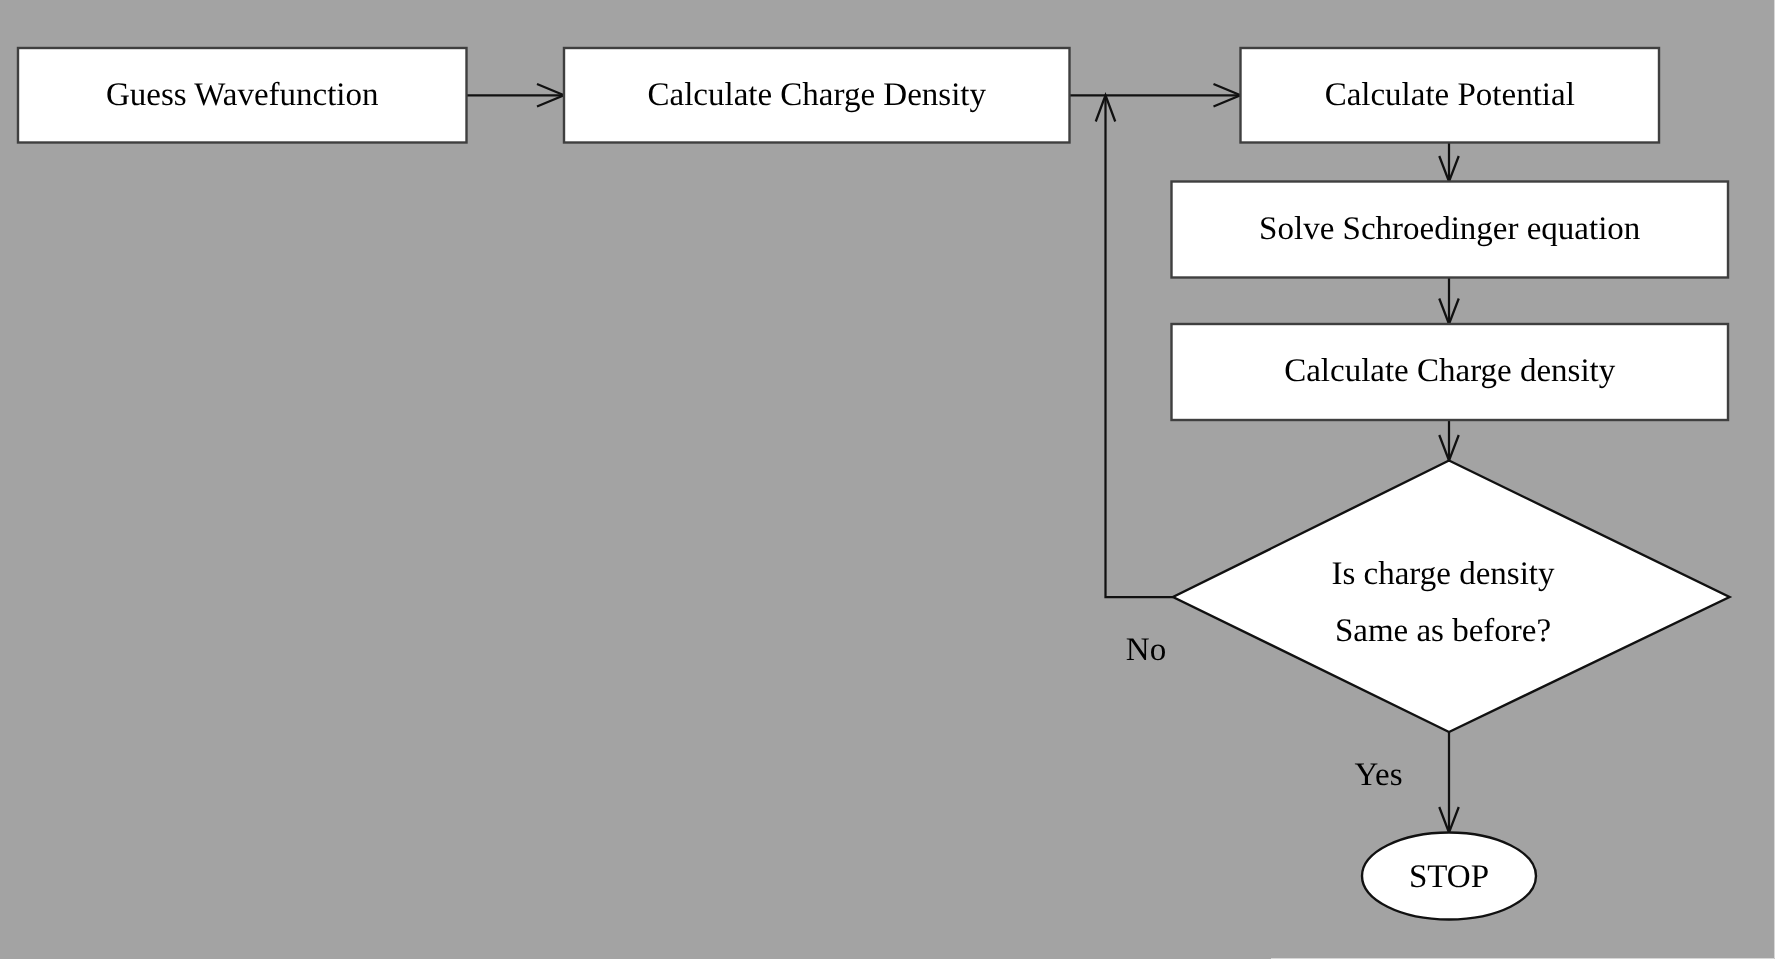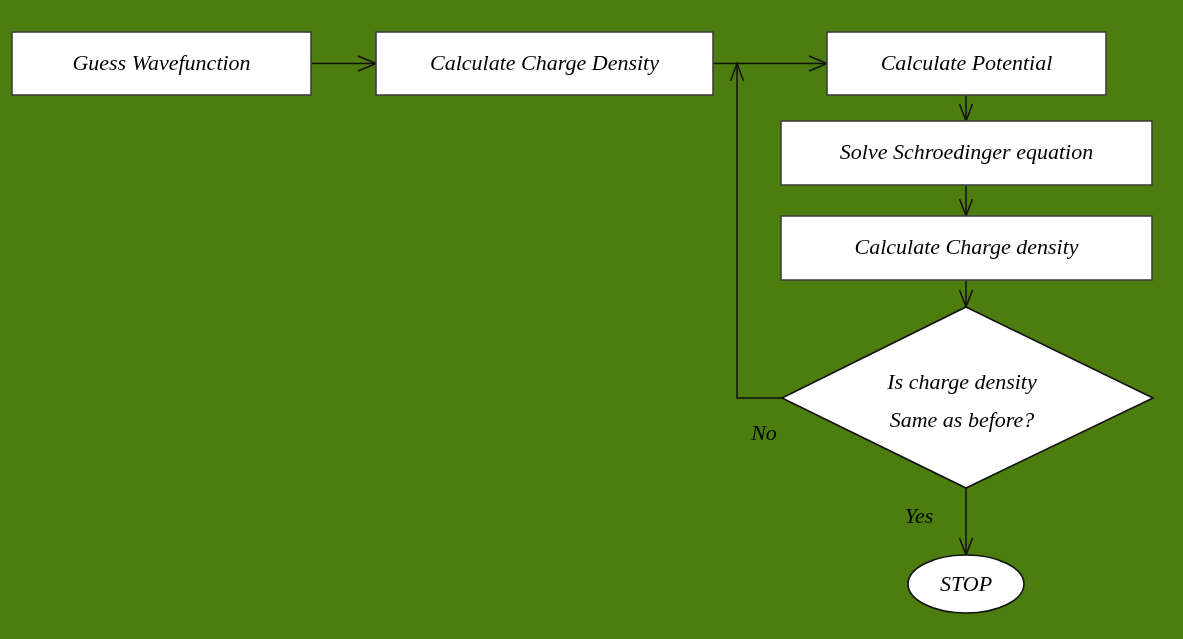--- a/index.html
+++ b/index.html
@@ -8,23 +8,22 @@
     padding: 0;
     background: #ffffff;
   }
   body {
     font-family: "Liberation Serif", "DejaVu Serif", serif;
   }
   #canvas {
     position: relative;
     width: 1183px;
     height: 639px;
-    background: #4d7c0f;
+    background: #a3a3a3;
     overflow: hidden;
-    font-style: italic;
   }
   #flow-svg {
     position: absolute;
     top: 0;
     left: 0;
     width: 1183px;
     height: 639px;
   }
   .node-rect {
     fill: #ffffff;

